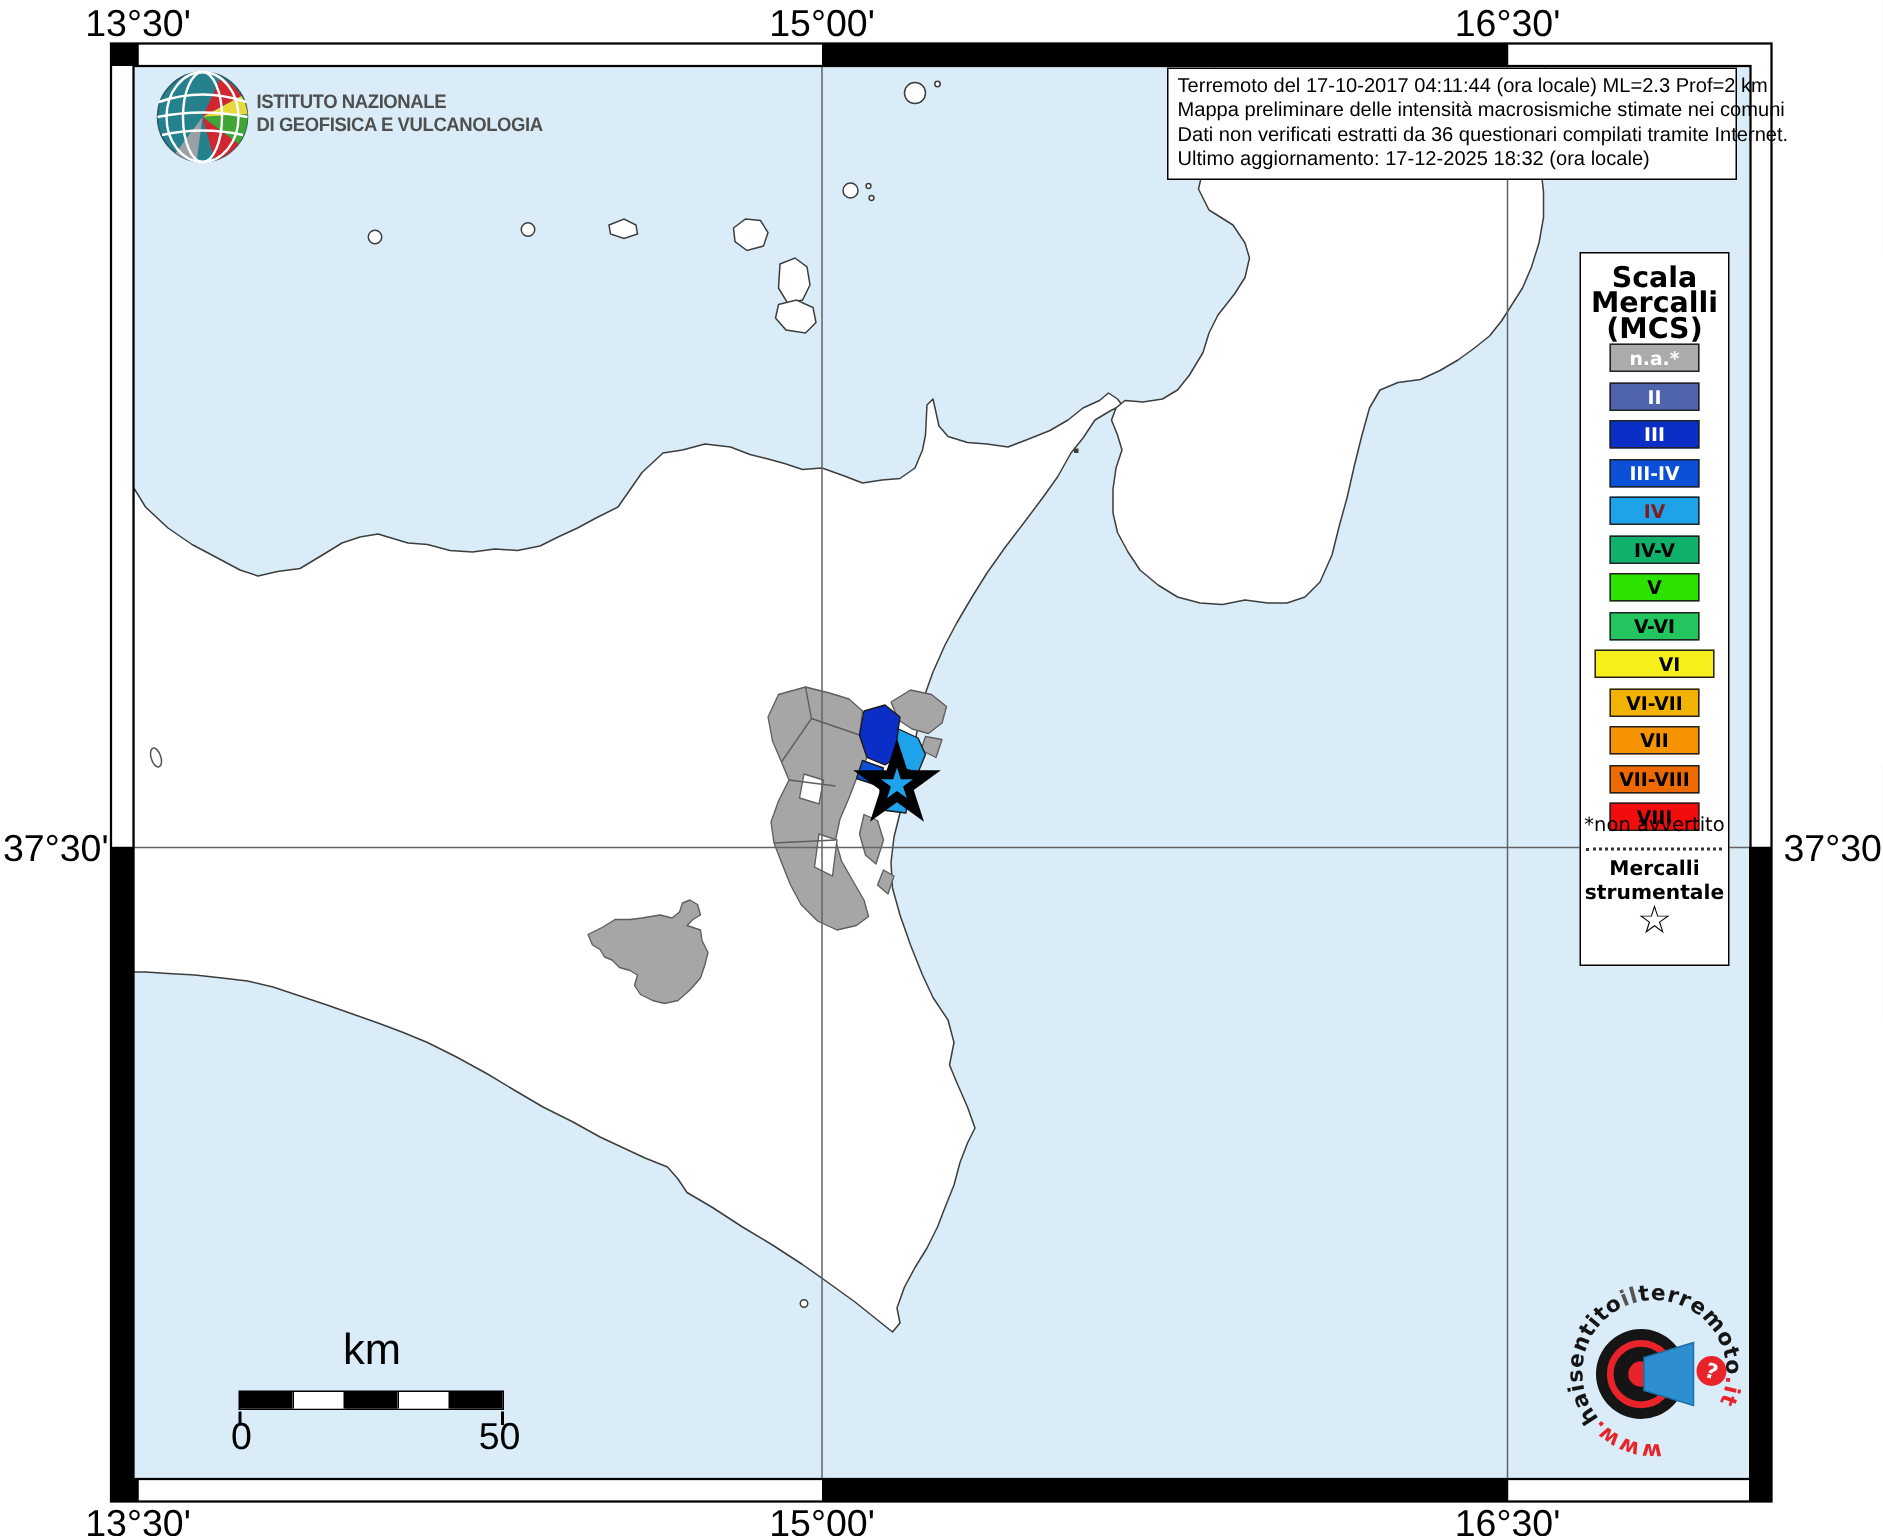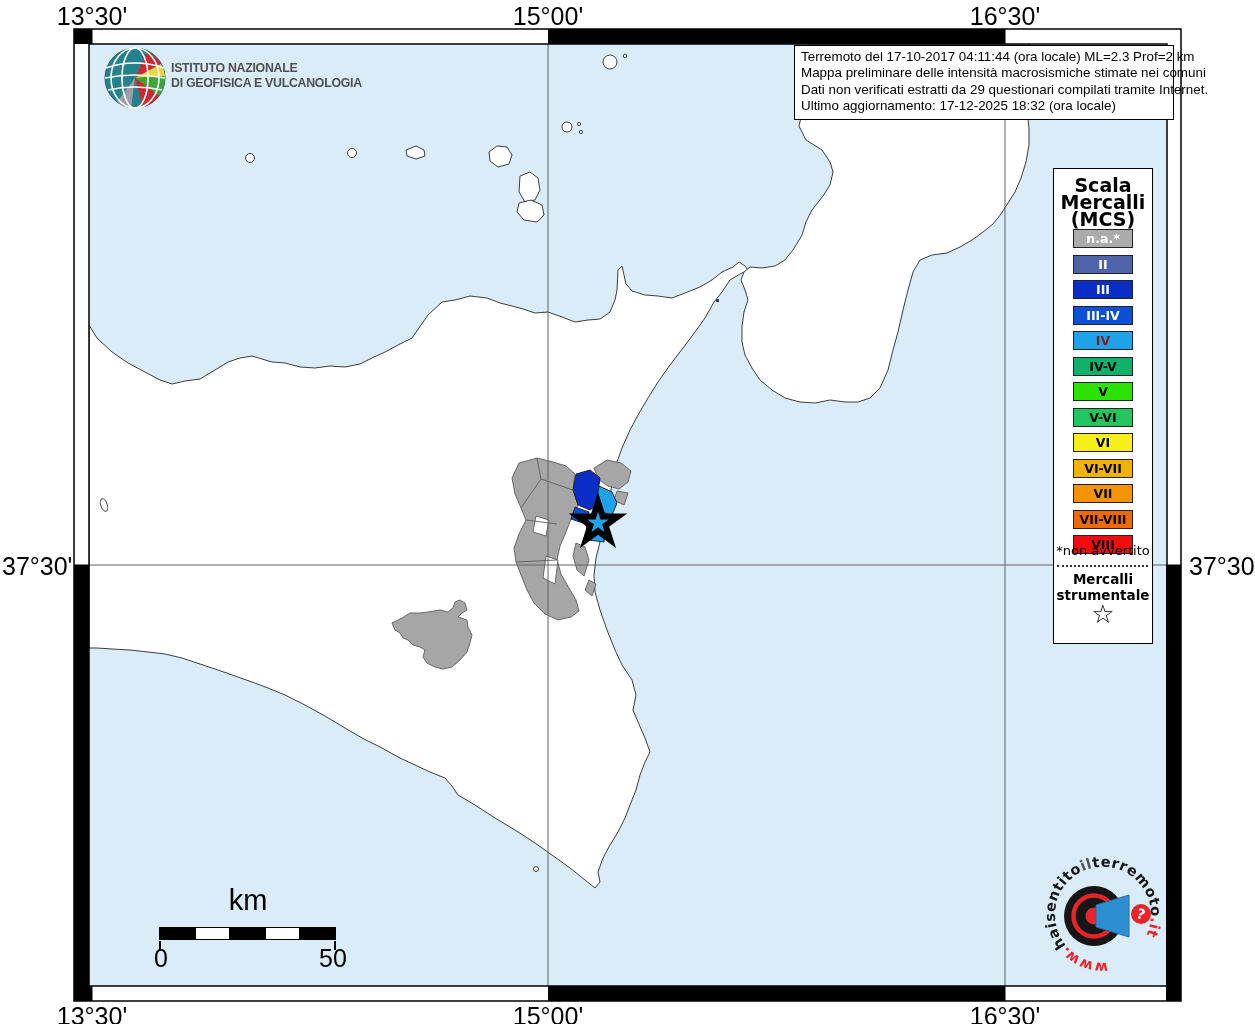--- a/index.html
+++ b/index.html
@@ -8,21 +8,21 @@
   .page svg.mapcanvas{position:absolute;left:0;top:0;}
   .axis-label{position:absolute;font-size:25px;color:#000;white-space:nowrap;}
   .axis-label.centered{transform:translateX(-50%);}
   
   .ingv-text{position:absolute;left:171px;top:60px;color:#4f4f4f;font-weight:bold;
              font-size:13px;line-height:15px;letter-spacing:-0.3px;transform:scaleX(.95);
              transform-origin:left top;white-space:nowrap;}
   
   .infobox{position:absolute;left:778px;top:45px;width:380px;box-sizing:border-box;
            background:#fff;border:1.5px solid #000;padding:3px 6px 4px 6px;
-           font-size:13.4px;line-height:16.4px;color:#000;white-space:nowrap;margin-left:16px;}
+           font-size:13.4px;line-height:16.4px;color:#000;white-space:nowrap;}
   
   .legend{position:absolute;left:1053px;top:168px;width:100px;height:476px;box-sizing:border-box;
           background:#fff;border:1.5px solid #000;font-family:"DejaVu Sans",sans-serif;}
   .legend-title{position:absolute;top:8px;left:0;width:100%;text-align:center;
                 font-weight:bold;font-size:19px;line-height:17px;color:#000;}
   .legend-chips{position:absolute;top:60px;left:0;width:100%;}
   .chip{width:58px;height:17px;margin:0 auto 6.5px auto;border:1px solid #222;
         font-size:12.5px;line-height:17px;font-weight:bold;text-align:center;}
   .legend-footnote{position:absolute;top:374px;left:0;width:100%;text-align:center;
                    font-size:13px;color:#000;white-space:nowrap;}
@@ -180,40 +180,40 @@
     </g>
   </svg>
   <div class="ingv-text">
     <div>ISTITUTO NAZIONALE</div>
     <div>DI GEOFISICA E VULCANOLOGIA</div>
   </div>
 
   <div class="infobox">
     <div>Terremoto del 17-10-2017 04:11:44 (ora locale) ML=2.3 Prof=2 km</div>
     <div>Mappa preliminare delle intensità macrosismiche stimate nei comuni</div>
-    <div>Dati non verificati estratti da 29 questionari compilati tramite Internet.</div>
+    <div>Dati non verificati estratti da 36 questionari compilati tramite Internet.</div>
     <div>Ultimo aggiornamento: 17-12-2025 18:32 (ora locale)</div>
   </div>
 
   <div class="legend">
     <div class="legend-title">
       <div>Scala</div>
       <div>Mercalli</div>
       <div>(MCS)</div>
     </div>
     <div class="legend-chips">
         <div class="chip" style="background: rgb(171, 171, 171); color: rgb(255, 255, 255);">n.a.*</div>
         <div class="chip" style="background: rgb(80, 100, 174); color: rgb(255, 255, 255);">II</div>
         <div class="chip" style="background: rgb(10, 46, 198); color: rgb(255, 255, 255);">III</div>
         <div class="chip" style="background: rgb(11, 80, 214); color: rgb(255, 255, 255);">III-IV</div>
         <div class="chip" style="background: rgb(30, 162, 234); color: #7f1d1d;">IV</div>
         <div class="chip" style="background: rgb(16, 178, 107); color: rgb(0, 0, 0);">IV-V</div>
         <div class="chip" style="background: rgb(44, 227, 0); color: rgb(0, 0, 0);">V</div>
         <div class="chip" style="background: #22c55e; color: rgb(0, 0, 0);">V-VI</div>
-        <div class="chip" style="background: rgb(246, 239, 25); color: rgb(0, 0, 0);">VI</div>
+        <div class="chip" style="background: rgb(246, 239, 25); color: rgb(0, 0, 0); padding-left: 20px;">VI</div>
         <div class="chip" style="background: rgb(241, 178, 0); color: rgb(0, 0, 0);">VI-VII</div>
         <div class="chip" style="background: rgb(245, 147, 0); color: rgb(0, 0, 0);">VII</div>
         <div class="chip" style="background: rgb(238, 106, 0); color: rgb(0, 0, 0);">VII-VIII</div>
         <div class="chip" style="background: rgb(242, 12, 12); color: rgb(0, 0, 0);">VIII</div>
       </div>
     <div class="legend-footnote">*non avvertito</div>
     <div class="legend-divider"></div>
     <div class="legend-epicenter">
       <div>Mercalli</div>
       <div>strumentale</div>

